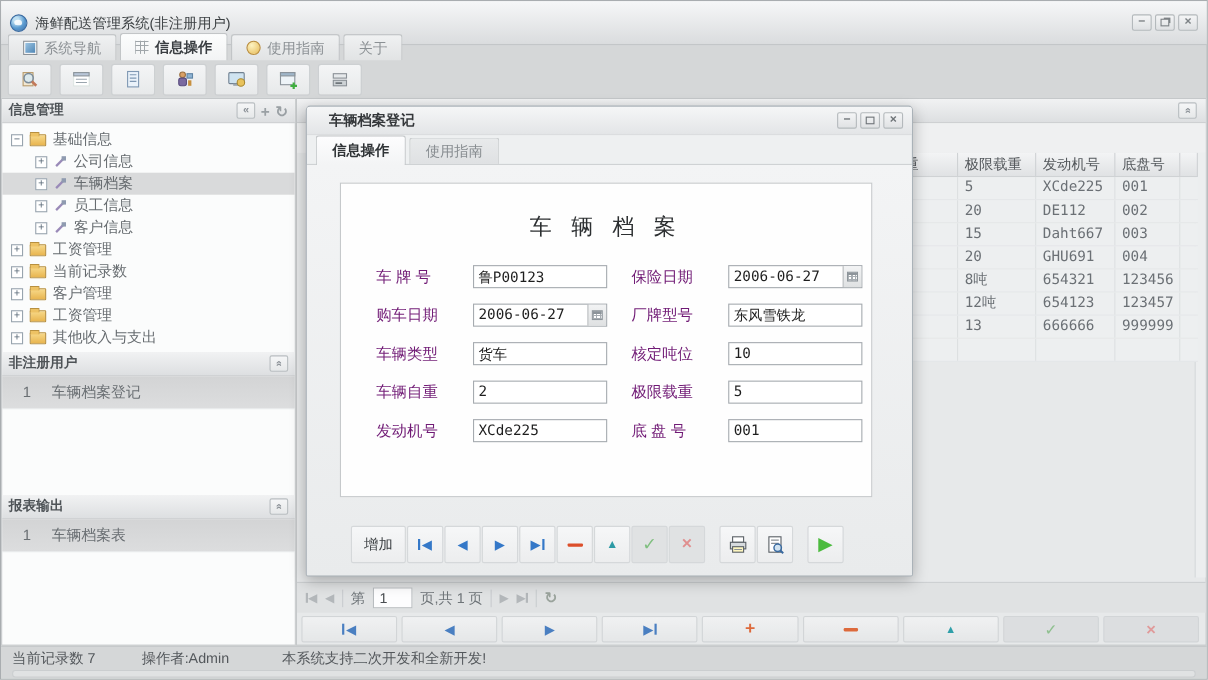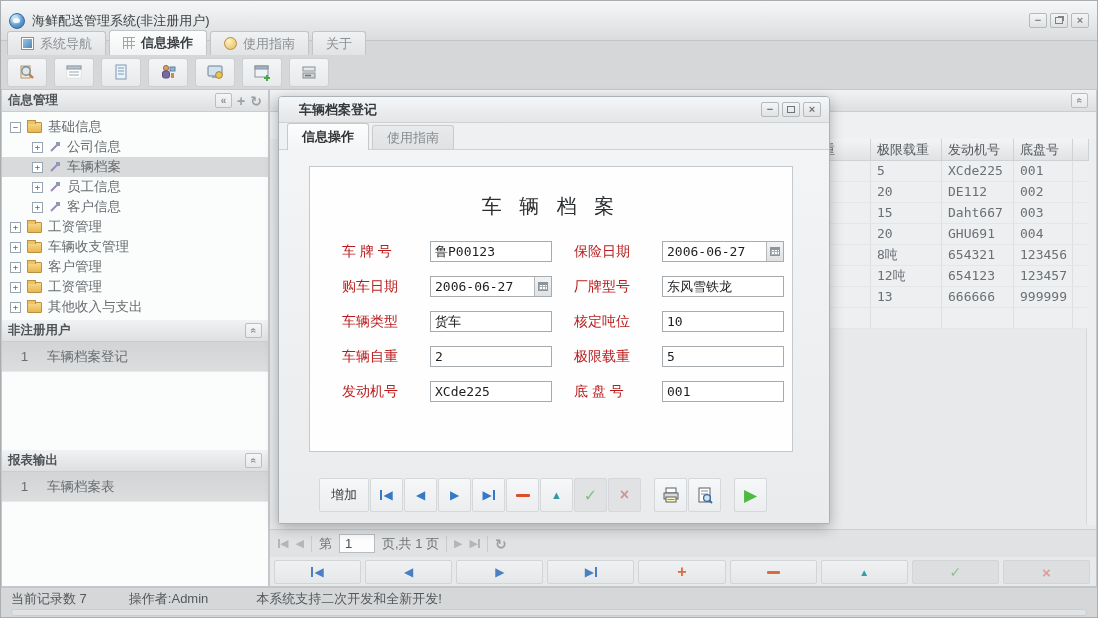--- a/index.html
+++ b/index.html
@@ -152,21 +152,21 @@
   .dtab.active { height:27px; margin-bottom:-1px; background:linear-gradient(#fdfdfe,#f3f4f5);
     border-color:#c6c9cb; color:#303437; font-weight:bold; }
   .dlg-body { position:relative; height:373px; background:linear-gradient(#f3f4f5,#e9ebec); }
 
   .form-panel { position:absolute; left:30px; top:16px; width:484px; height:286px;
     background:#fefefe; border:1px solid #c6c9cb; }
   .form-title { text-align:center; margin-top:26px; font-size:20px; letter-spacing:6px;
     color:#2c2f31; font-weight:500; }
   .frows { margin-top:14px; }
   .frow { height:35px; display:flex; align-items:center; }
-  .flabel { width:80px; margin-left:32px; font-size:14px; color:#b91c1c; white-space:pre; flex:none; }
+  .flabel { width:80px; margin-left:32px; font-size:14px; color:#701a75; white-space:pre; flex:none; }
   .flabel.r { margin-left:22px; }
   .fwrap { position:relative; margin-left:8px; flex:none; }
   .finput { width:122px; height:21px; border:1px solid #a6abb0; background:#fff;
     font-family:"DejaVu Sans Mono",monospace; font-size:13px; padding:0 4px; color:#1e1e1e; }
   .fwrap.date .finput { padding-right:21px; }
   .datebtn { position:absolute; right:1px; top:1px; bottom:1px; width:17px;
     background:linear-gradient(#f2f3f4,#dfe1e2); border:none; border-left:1px solid #b3b7ba;
     display:flex; align-items:center; justify-content:center; }
   .calglyph { width:10px; height:9px; background:
     linear-gradient(#8d949a 0 2px, transparent 2px),
@@ -329,21 +329,21 @@
           <span>客户信息</span>
         </div>
         <div class="tree-item lvl0">
           <span class="expander">+</span>
           <span class="folder"></span>
           <span>工资管理</span>
         </div>
         <div class="tree-item lvl0">
           <span class="expander">+</span>
           <span class="folder"></span>
-          <span>车辆收支管理</span>
+          <span>当前记录数</span>
         </div>
         <div class="tree-item lvl0">
           <span class="expander">+</span>
           <span class="folder"></span>
           <span>客户管理</span>
         </div>
         <div class="tree-item lvl0">
           <span class="expander">+</span>
           <span class="folder"></span>
           <span>工资管理</span>

